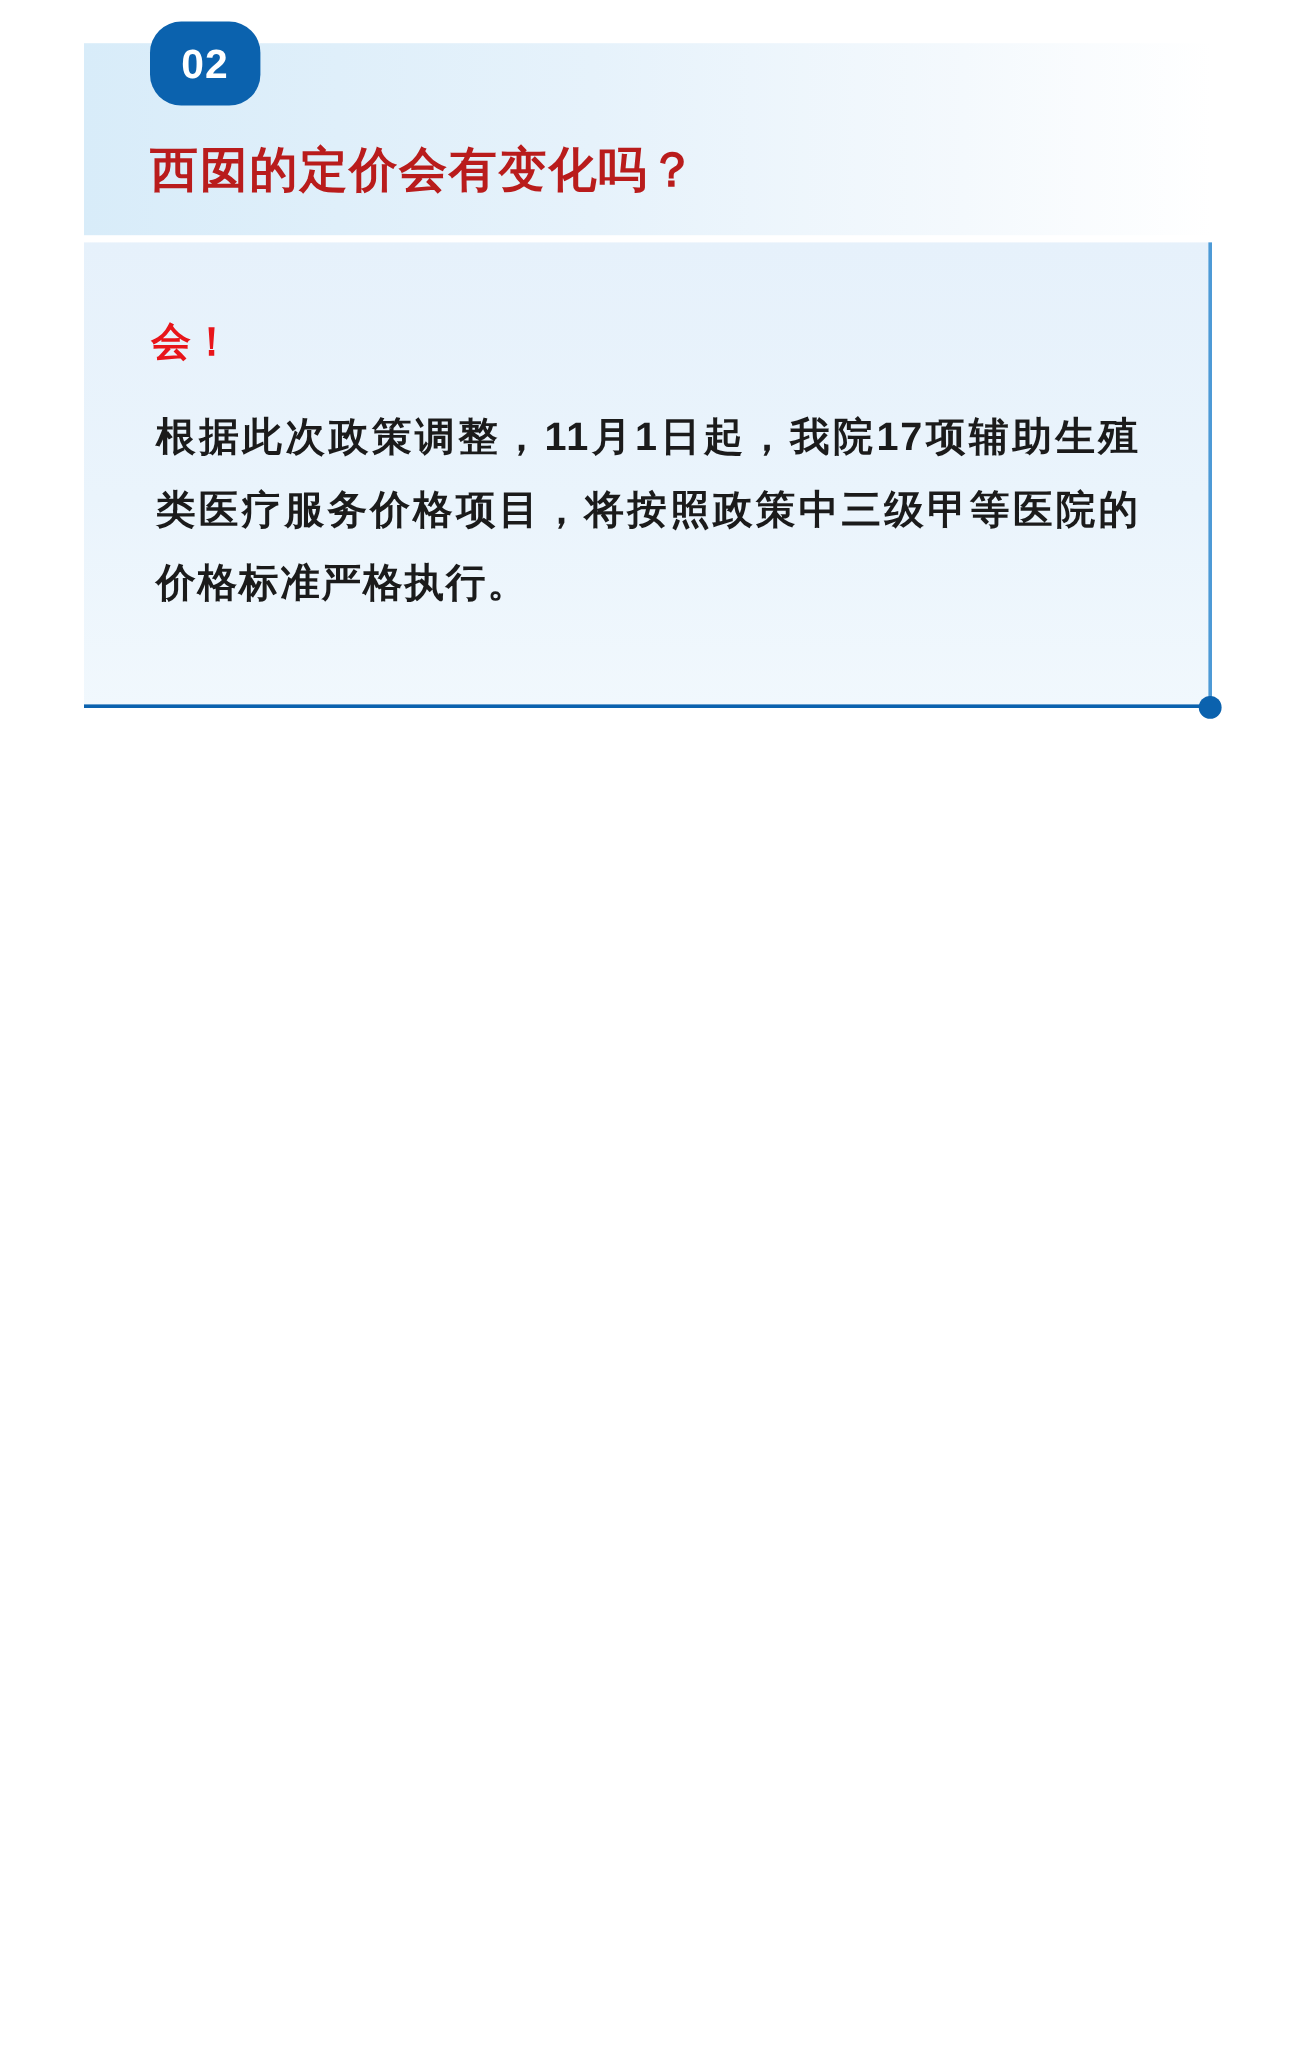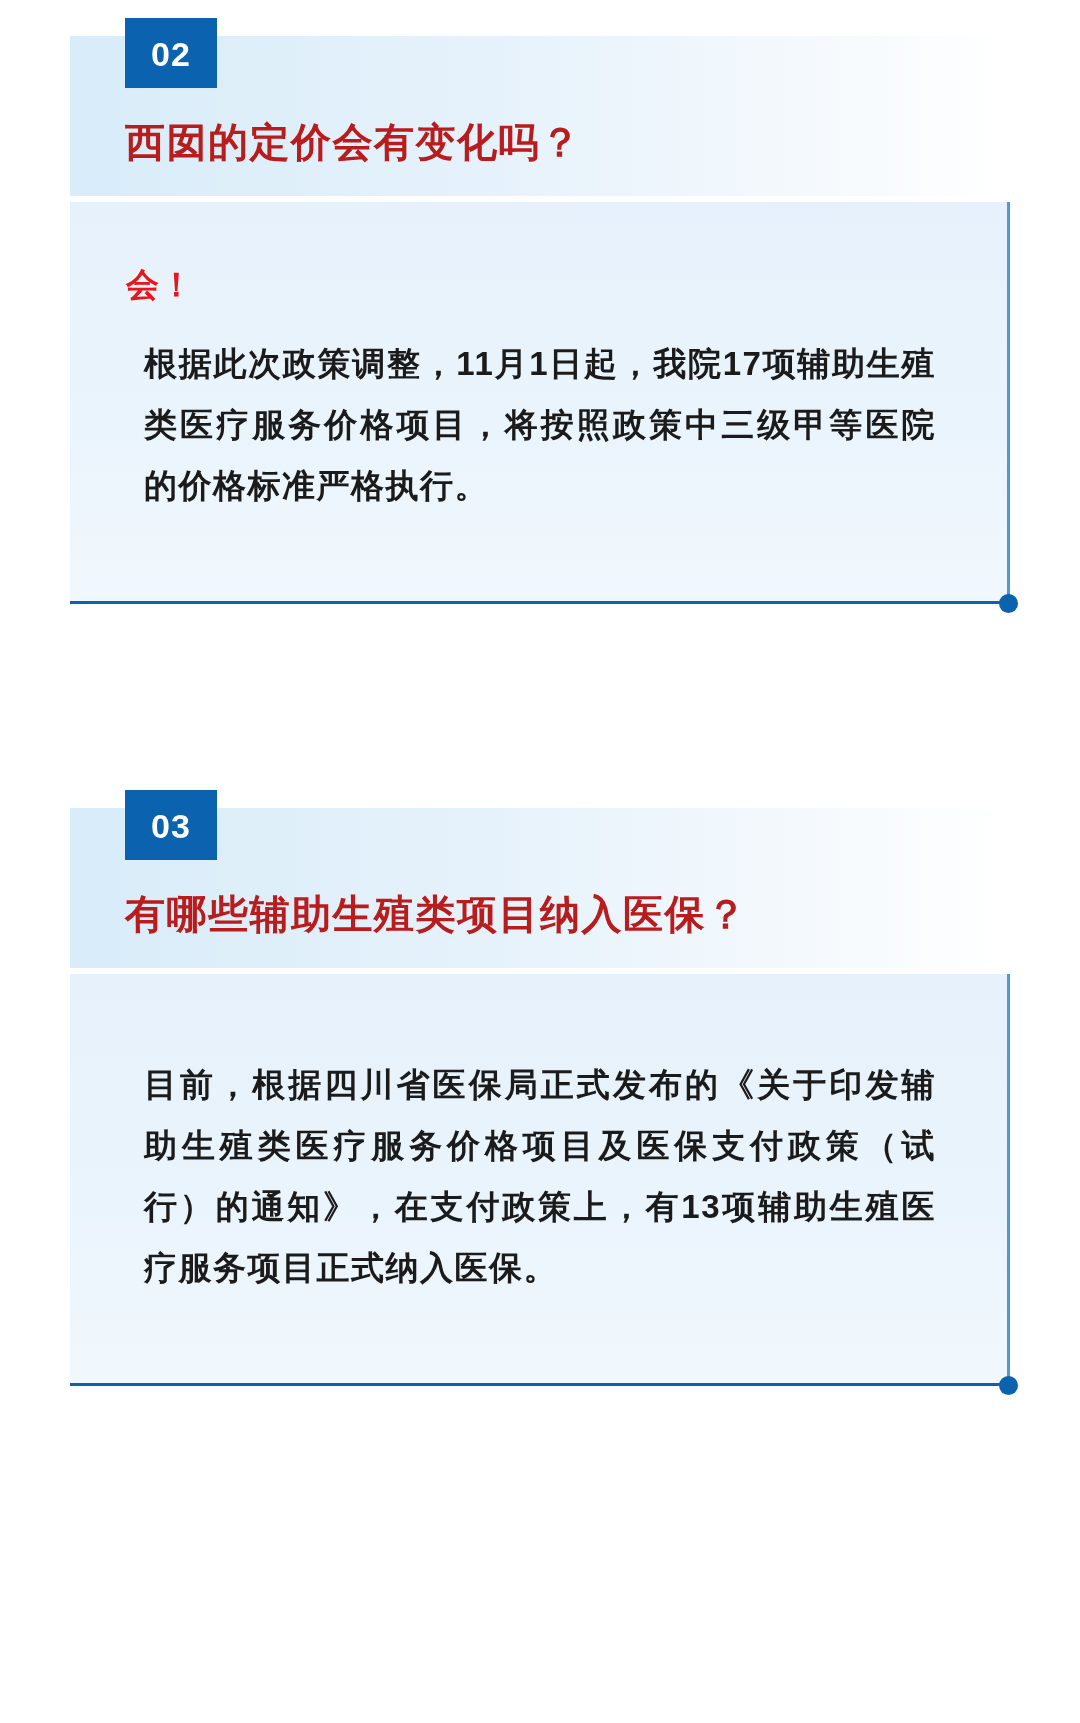--- a/index.html
+++ b/index.html
@@ -47,20 +47,21 @@
     position: relative;
     display: inline-block;
     margin-left: 55px;
     background: #0b62ae;
     color: #ffffff;
     font-size: 34px;
     font-weight: bold;
     letter-spacing: 1px;
     line-height: 1;
     padding: 19px 26px 17px 26px;
+    border-radius: 26px;
   }
   .section-title {
     position: relative;
     margin: 28px 0 0 55px;
     font-size: 40px;
     font-weight: bold;
     letter-spacing: 1.5px;
     color: #b91c1c;
     line-height: 1.3;
   }
@@ -108,21 +109,21 @@
     letter-spacing: 1px;
     margin: 0 0 26px 0;
     line-height: 1.3;
   }
   .body-text {
     font-size: 33px;
     font-weight: bold;
     line-height: 1.85;
     letter-spacing: 1.5px;
     color: #1b1b1b;
-    margin: 18px;
+    margin: 4px;
     text-align: justify;
     text-justify: inter-ideograph;
   }
   .body-text.normal-weight {
     font-weight: bold;
   }
 
   .gap-lg { height: 186px; }
   .gap-top { height: 18px; }
 </style>
@@ -144,28 +145,14 @@
       <div class="card-rail">
         <div class="card-dot"></div>
       </div>
       <p class="yes-line">会！</p>
       <p class="body-text">根据此次政策调整，11月1日起，我院17项辅助生殖类医疗服务价格项目，将按照政策中三级甲等医院的价格标准严格执行。</p>
     </div>
   </div>
 
   <div class="gap-lg"></div>
 
-  <div class="section">
-    <div class="section-head">
-      <div class="head-bg"></div>
-      <div class="num-chip">03</div>
-      <div class="section-title">有哪些辅助生殖类项目纳入医保？</div>
-    </div>
-
-    <div class="card">
-      <div class="card-rail">
-        <div class="card-dot"></div>
-      </div>
-      <p class="body-text normal-weight">目前，根据四川省医保局正式发布的《关于印发辅助生殖类医疗服务价格项目及医保支付政策（试行）的通知》，在支付政策上，有13项辅助生殖医疗服务项目正式纳入医保。</p>
-    </div>
-  </div>
 
 </div>
 
 </body></html>

